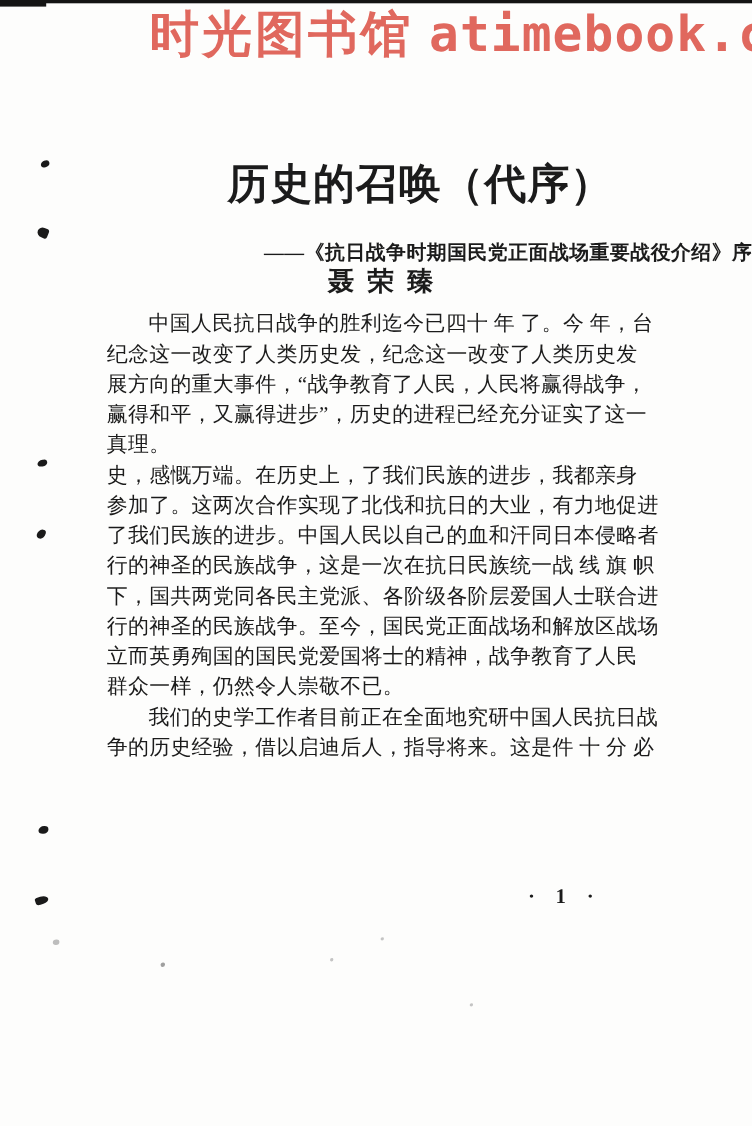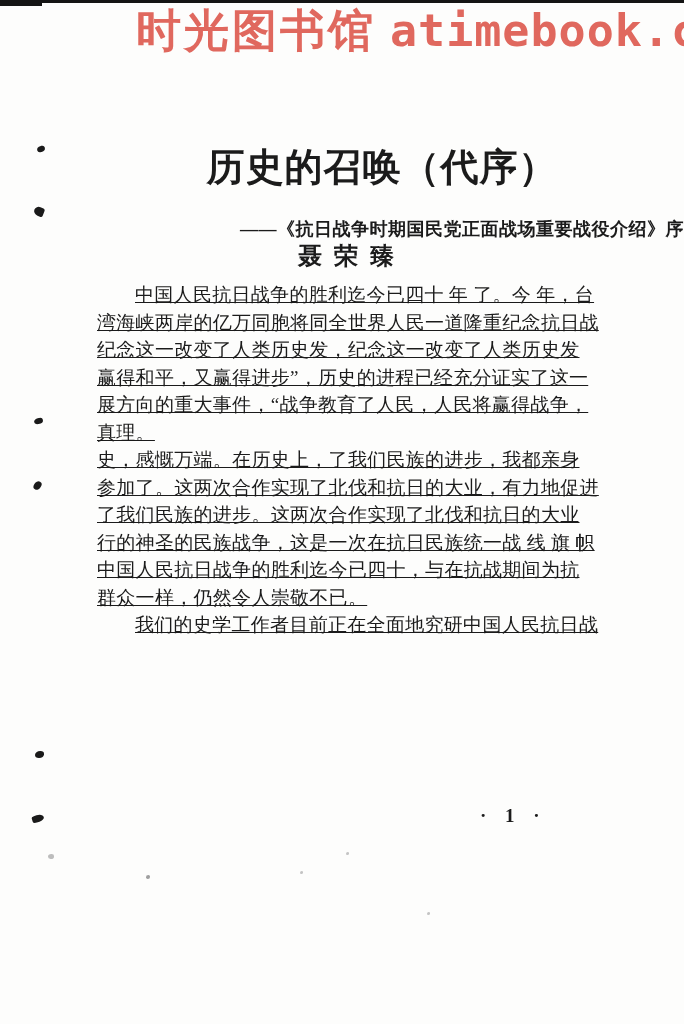--- a/index.html
+++ b/index.html
@@ -56,21 +56,20 @@
     position: absolute; top: 240px; left: 10px;
     width: 100%;
     text-align: center;
     font-size: 24px; font-weight: bold;
     letter-spacing: 12px;
   }
   .body-text {
     position: absolute; top: 281px; left: 97px;
     width: 492px;
     font-size: 19px;
-    text-decoration: underline;
   }
   .line {
     height: 27.5px; line-height: 27.5px;
     white-space: nowrap;
     letter-spacing: 0.3px;
   }
   .ind { padding-left: 38px; }
   .pagenum {
     position: absolute; top: 805px; left: 480px;
     font-size: 19px; font-weight: bold;
@@ -106,32 +105,34 @@
   </div>
 
   <h1 class="title">历史的召唤（代序）</h1>
 
   <div class="subtitle">——《抗日战争时期国民党正面战场重要战役介绍》序</div>
 
   <div class="author">聂荣臻</div>
 
   <div class="body-text">
     <div class="line ind">中国人民抗日战争的胜利迄今已四十 年 了。今 年，台</div>
-    <div class="line">湾海峡两岸的亿万同胞将同全世界人民一道隆重纪念抗日战</div>
     <div class="line">纪念这一改变了人类历史发，纪念这一改变了人类历史发</div>
+    <div class="line">展方向的重大事件，“战争教育了人民，人民将赢得战争，</div>
     <div class="line">赢得和平，又赢得进步”，历史的进程已经充分证实了这一</div>
-    <div class="line">展方向的重大事件，“战争教育了人民，人民将赢得战争，</div>
     <div class="line">真理。</div>
     <div class="line">史，感慨万端。在历史上，了我们民族的进步，我都亲身</div>
     <div class="line">参加了。这两次合作实现了北伐和抗日的大业，有力地促进</div>
-    <div class="line">了我们民族的进步。这两次合作实现了北伐和抗日的大业</div>
+    <div class="line">了我们民族的进步。中国人民以自己的血和汗同日本侵略者</div>
     <div class="line">行的神圣的民族战争，这是一次在抗日民族统一战 线 旗 帜</div>
-    <div class="line">中国人民抗日战争的胜利迄今已四十，与在抗战期间为抗</div>
+    <div class="line">下，国共两党同各民主党派、各阶级各阶层爱国人士联合进</div>
+    <div class="line">行的神圣的民族战争。至今，国民党正面战场和解放区战场</div>
+    <div class="line">立而英勇殉国的国民党爱国将士的精神，战争教育了人民</div>
     <div class="line">群众一样，仍然令人崇敬不已。</div>
     <div class="line ind">我们的史学工作者目前正在全面地究研中国人民抗日战</div>
+    <div class="line">争的历史经验，借以启迪后人，指导将来。这是件 十 分 必</div>
   </div>
 
   <div class="pagenum">· 1 ·</div>
 
   <div class="artifact a1"></div>
   <div class="artifact a2"></div>
   <div class="artifact a3"></div>
   <div class="artifact a4"></div>
   <div class="artifact a5"></div>
   <div class="artifact a6"></div>

